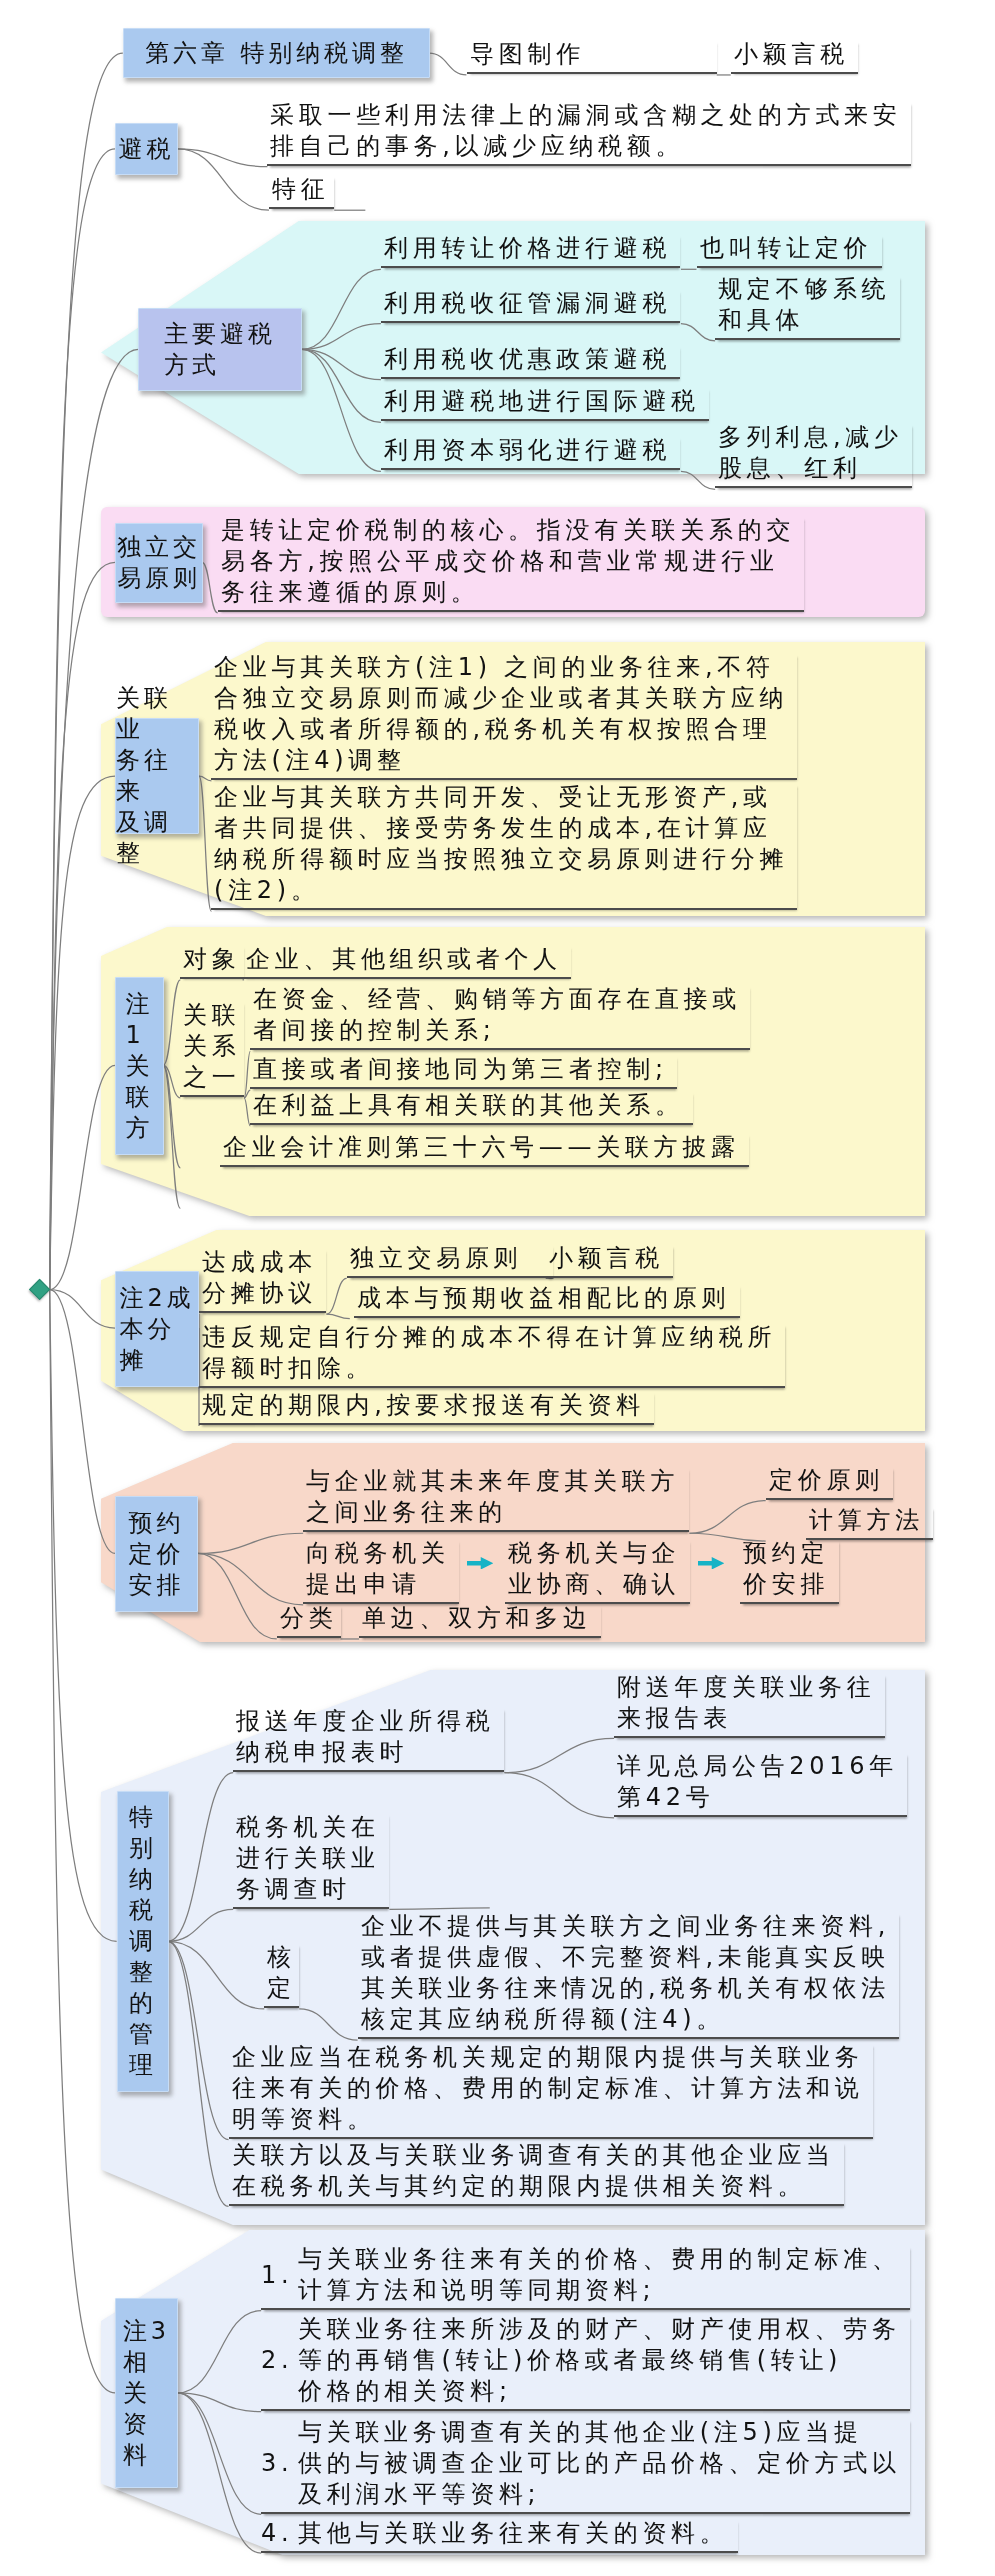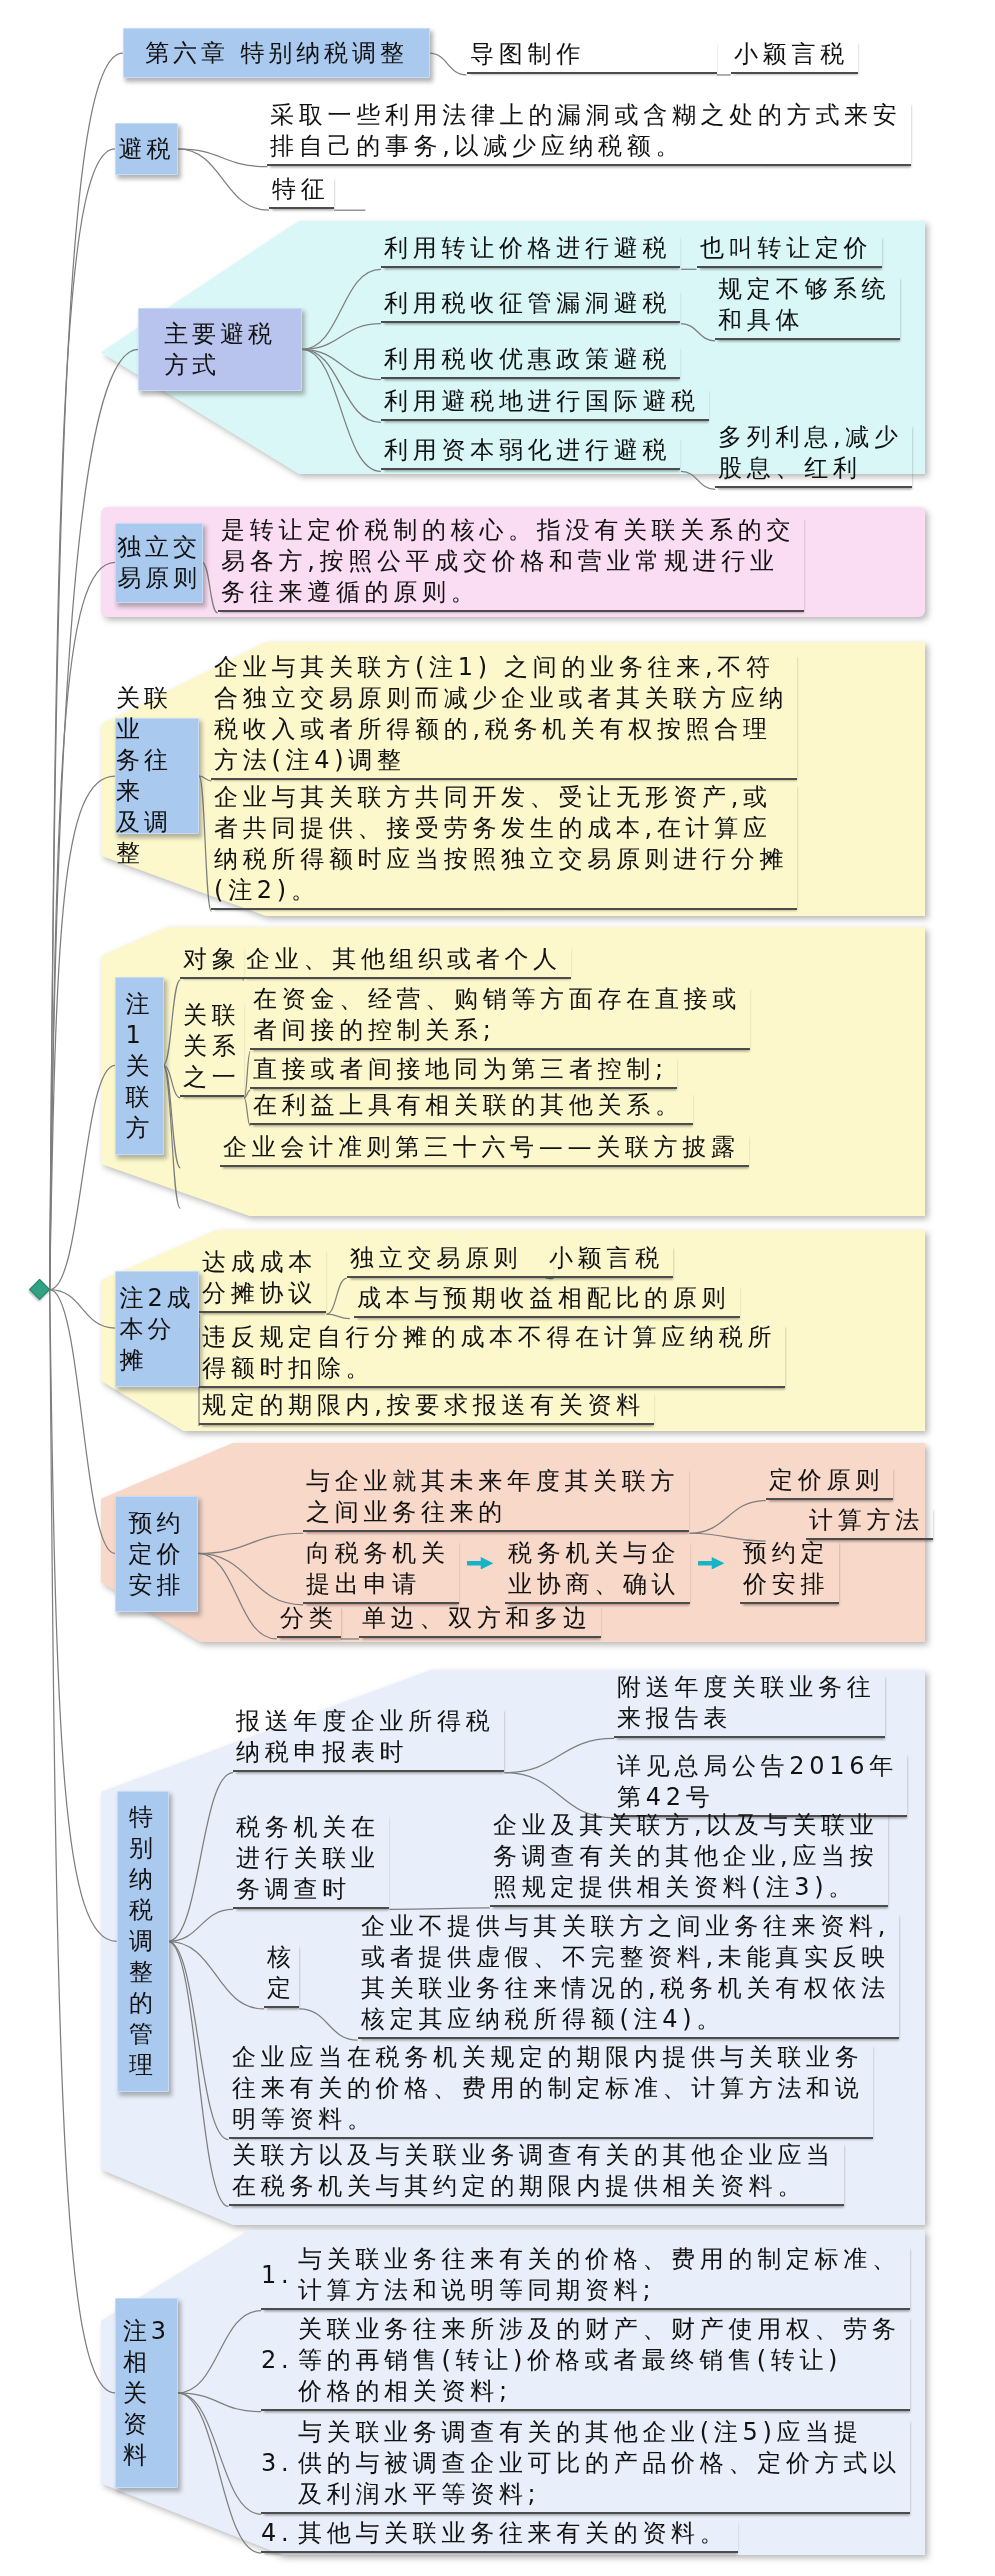--- a/index.html
+++ b/index.html
@@ -219,23 +219,20 @@
 理</div>
   <div class="ln" style="left:233px;top:1706px;">报送年度企业所得税
 纳税申报表时</div>
   <div class="ln" style="left:614px;top:1672px;">附送年度关联业务往
 来报告表</div>
   <div class="ln" style="left:614px;top:1751px;">详见总局公告2016年
 第42号</div>
   <div class="ln" style="left:233px;top:1812px;">税务机关在
 进行关联业
 务调查时</div>
-  <div class="ln" style="left:490px;top:1810px;">企业及其关联方,以及与关联业
-务调查有关的其他企业,应当按
-照规定提供相关资料(注3)。</div>
   <div class="ln" style="left:264px;top:1942px;padding-right:3.1px;">核
 定</div>
   <div class="ln" style="left:358px;top:1911px;">企业不提供与其关联方之间业务往来资料,
 或者提供虚假、不完整资料,未能真实反映
 其关联业务往来情况的,税务机关有权依法
 核定其应纳税所得额(注4)。</div>
   <div class="ln" style="left:229px;top:2042px;">企业应当在税务机关规定的期限内提供与关联业务
 往来有关的价格、费用的制定标准、计算方法和说
 明等资料。</div>
   <div class="ln" style="left:229px;top:2140px;">关联方以及与关联业务调查有关的其他企业应当

